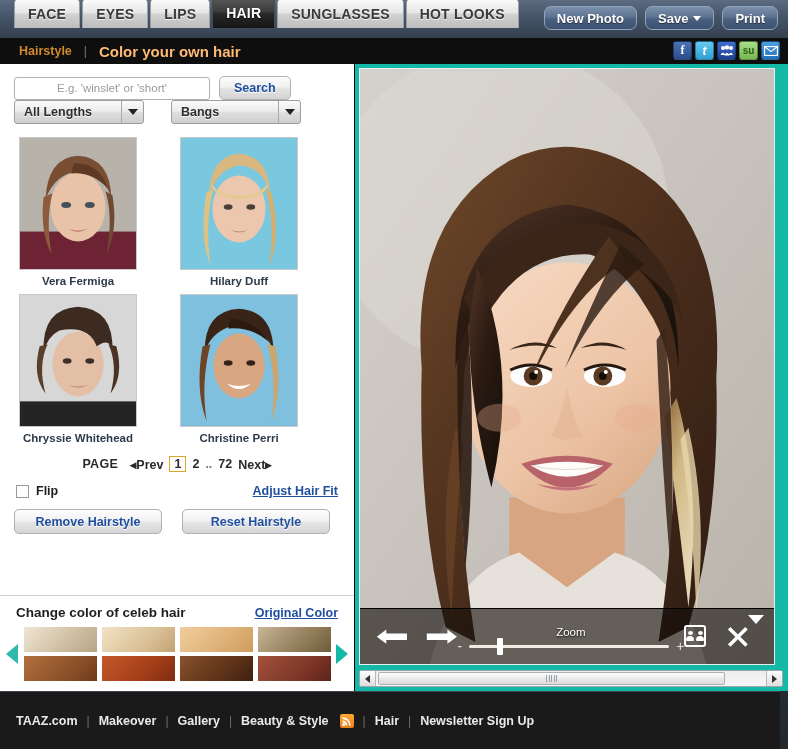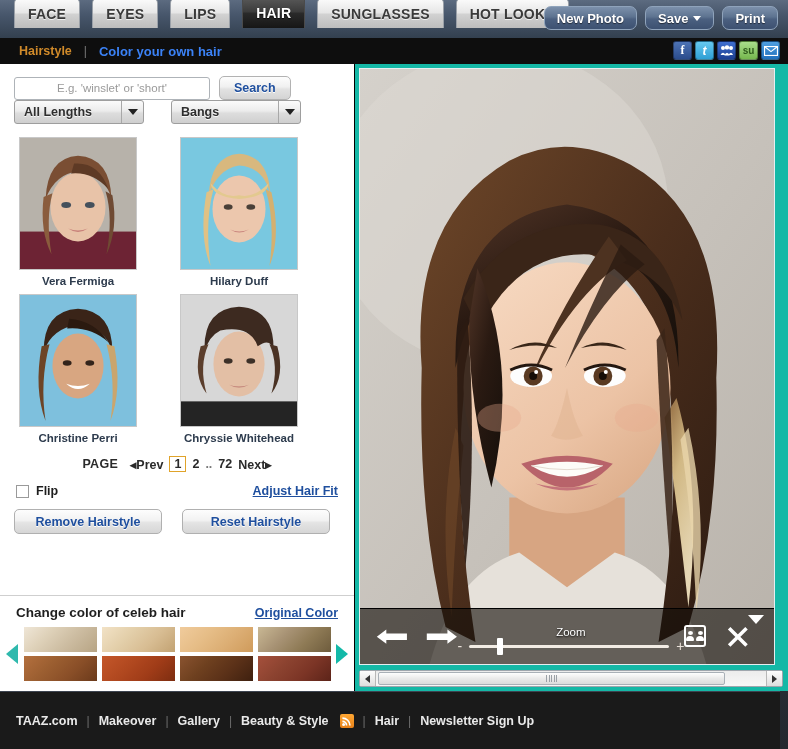--- a/index.html
+++ b/index.html
@@ -17,21 +17,21 @@
     background: linear-gradient(180deg,#465366 0%,#3a4555 35%,#2b323c 75%,#23282f 100%);
   }
 
   
   .topbar {
     position: relative;
     height: 38px;
     background: linear-gradient(180deg,#5c6b80 0%,#47566b 40%,#33404f 100%);
     padding-left: 14px;
   }
-  .tabs { display: flex; align-items: flex-end; height: 28px; gap: 12px; }
+  .tabs { display: flex; align-items: flex-end; height: 28px; gap: 2px; }
   .tab {
     height: 30px;
     padding: 0 13px;
     display: flex; align-items: center;
     border-radius: 5px 5px 0 0;
     font-size: 14px; font-weight: bold;
     letter-spacing: .2px;
     color: #3a3a3a;
     background: linear-gradient(180deg,#fbfbfb 0%,#e6e6e6 48%,#d2d2d2 52%,#bdbdbd 100%);
     border: 1px solid #9aa0a8; border-bottom: none;
@@ -75,21 +75,21 @@
     background: #0e0e0e;
     display: flex; align-items: center;
     padding-left: 19px;
     gap: 12px;
   }
   .subnav .crumb {
     font-size: 12.5px; font-weight: bold; color: #d08a2a;
     cursor: pointer;
   }
   .subnav .sep { color: #7a7a7a; font-size: 12px; }
-  .subnav .crumb2 { font-size: 13px; font-weight: bold; color: #3b82f6; }
+  .subnav .crumb2 { font-size: 15px; font-weight: bold; color: #fdba74; }
 
   .social {
     position: absolute; right: 8px; top: 3px;
     display: flex; gap: 3px;
   }
   .sico {
     width: 19px; height: 19px;
     border-radius: 3px;
     display: flex; align-items: center; justify-content: center;
     font-size: 12px; font-weight: bold; color: #fff;
@@ -515,49 +515,49 @@
                 <ellipse cx="71" cy="70" rx="4.5" ry="2.8" fill="#4a4038"></ellipse>
                 <path d="M50 93 Q59 99 69 93 Q59 97 50 93Z" fill="#c8837c"></path>
               </svg>
             </div>
             <div class="caption">Hilary Duff</div>
           </div>
 
           <div class="cell">
             <div class="thumb">
               <svg viewBox="0 0 118 133" preserveAspectRatio="none">
+                <rect width="118" height="133" fill="#d7d7d7"></rect>
+                <rect x="0" y="108" width="118" height="25" fill="#242424"></rect>
+                <ellipse cx="59" cy="70" rx="26" ry="33" fill="#e3bfa5"></ellipse>
+                <path d="M24 58 Q22 14 59 12 Q96 14 94 58 Q92 42 78 52 Q70 30 40 36 Q28 42 24 58Z" fill="#3d2a20"></path>
+                <path d="M20 52 Q12 82 26 100 Q18 72 28 50Z" fill="#5b3e2c"></path>
+                <path d="M98 52 Q106 82 92 100 Q100 72 90 50Z" fill="#4a3224"></path>
+                <ellipse cx="48" cy="67" rx="4.5" ry="2.8" fill="#3c3028"></ellipse>
+                <ellipse cx="71" cy="67" rx="4.5" ry="2.8" fill="#3c3028"></ellipse>
+                <path d="M49 91 Q59 97 69 91 Q59 95 49 91Z" fill="#bd7a72"></path>
+              </svg>
+            </div>
+            <div class="caption">Chryssie Whitehead</div>
+          </div>
+
+          <div class="cell">
+            <div class="thumb">
+              <svg viewBox="0 0 118 133" preserveAspectRatio="none">
                 <rect width="118" height="133" fill="#7ec0dd"></rect>
                 <ellipse cx="59" cy="72" rx="26" ry="33" fill="#d8a681"></ellipse>
                 <path d="M24 58 Q24 16 59 14 Q94 16 94 58 Q88 34 59 30 Q32 34 24 58Z" fill="#3a2418"></path>
                 <path d="M22 52 Q14 96 26 128 Q20 88 30 50Z" fill="#6d4426"></path>
                 <path d="M96 52 Q104 96 92 128 Q98 88 88 50Z" fill="#caa56d"></path>
                 <path d="M50 24 Q76 26 90 48 Q72 32 48 34Z" fill="#2b1a10"></path>
                 <ellipse cx="48" cy="69" rx="4.5" ry="2.8" fill="#33241b"></ellipse>
                 <ellipse cx="71" cy="69" rx="4.5" ry="2.8" fill="#33241b"></ellipse>
                 <path d="M47 90 Q59 101 71 90 Q59 95 47 90Z" fill="#fff"></path>
               </svg>
             </div>
             <div class="caption">Christine Perri</div>
-          </div>
-
-          <div class="cell">
-            <div class="thumb">
-              <svg viewBox="0 0 118 133" preserveAspectRatio="none">
-                <rect width="118" height="133" fill="#d7d7d7"></rect>
-                <rect x="0" y="108" width="118" height="25" fill="#242424"></rect>
-                <ellipse cx="59" cy="70" rx="26" ry="33" fill="#e3bfa5"></ellipse>
-                <path d="M24 58 Q22 14 59 12 Q96 14 94 58 Q92 42 78 52 Q70 30 40 36 Q28 42 24 58Z" fill="#3d2a20"></path>
-                <path d="M20 52 Q12 82 26 100 Q18 72 28 50Z" fill="#5b3e2c"></path>
-                <path d="M98 52 Q106 82 92 100 Q100 72 90 50Z" fill="#4a3224"></path>
-                <ellipse cx="48" cy="67" rx="4.5" ry="2.8" fill="#3c3028"></ellipse>
-                <ellipse cx="71" cy="67" rx="4.5" ry="2.8" fill="#3c3028"></ellipse>
-                <path d="M49 91 Q59 97 69 91 Q59 95 49 91Z" fill="#bd7a72"></path>
-              </svg>
-            </div>
-            <div class="caption">Chryssie Whitehead</div>
           </div>
 
         </div>
 
         <div class="pager">
           <span class="lbl">PAGE</span>
           <a>◂<span>Prev</span></a>
           <span class="cur">1</span>
           <a>2</a>
           <span class="dots">..</span>

